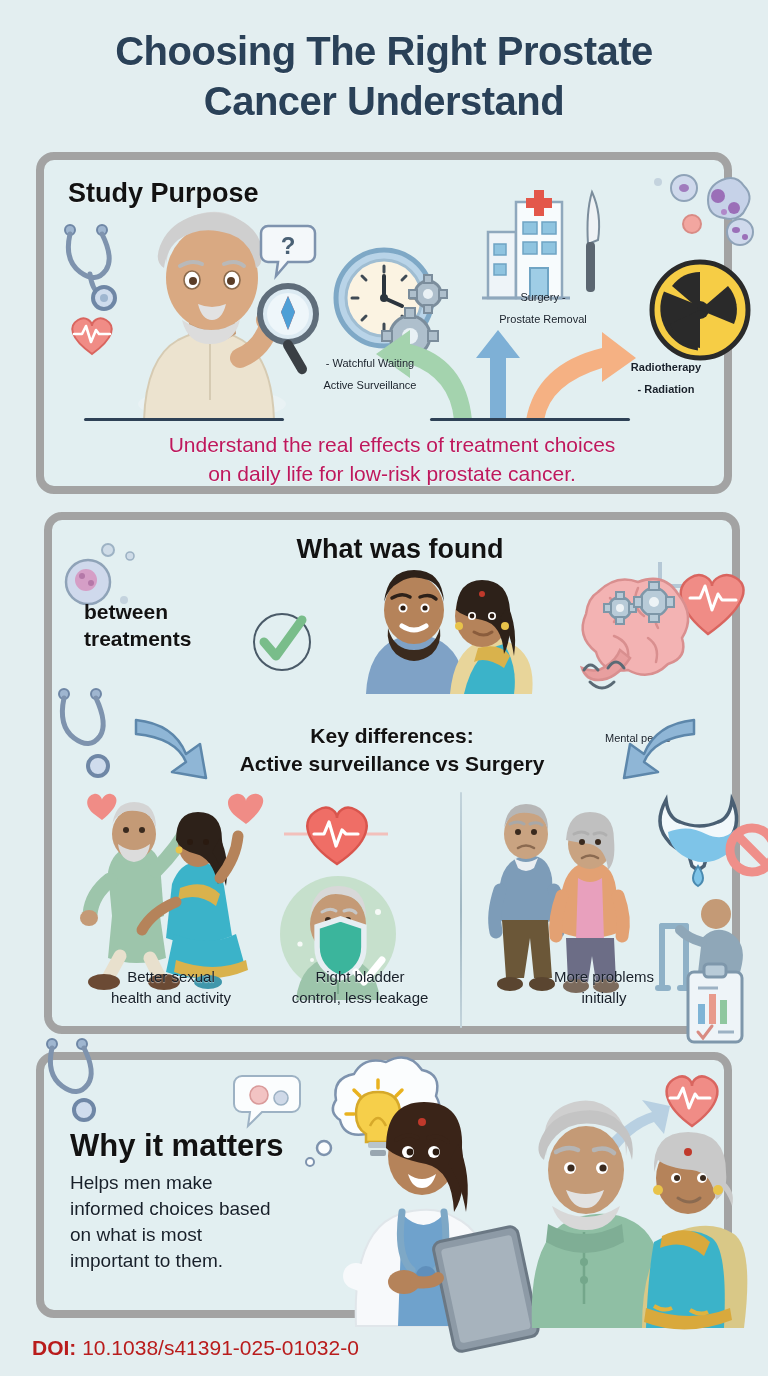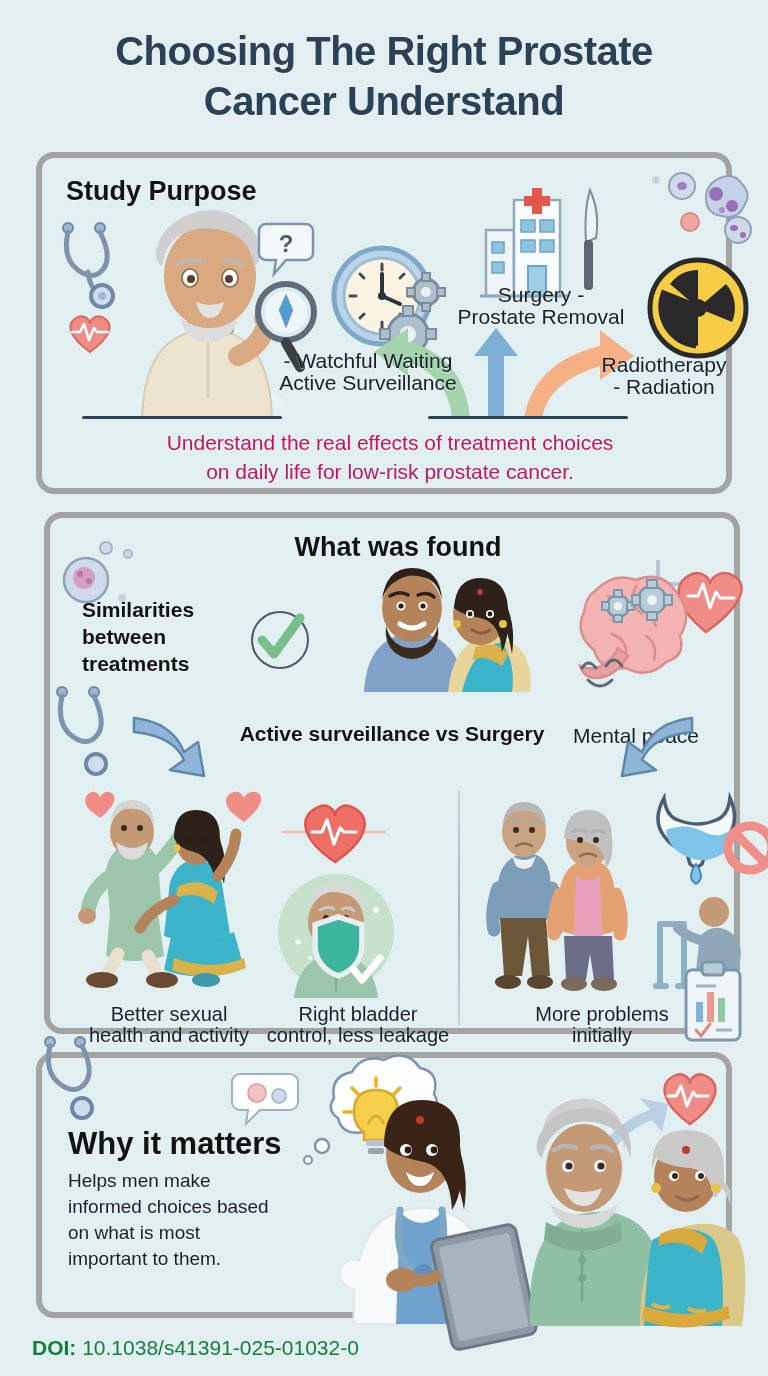--- a/index.html
+++ b/index.html
@@ -21,21 +21,21 @@
     font-size:40px;
     line-height:50px;
     letter-spacing:-0.5px;
     text-shadow:0 1px 1px rgba(255,255,255,.6);
   }
   .title .l2 { display:block; }
 
   
   .panel {
     position:absolute;
-    border:6px solid #a3a3a3;
+    border:8px solid #a3a3a3;
     border-radius:18px;
     background:rgba(226,240,242,0.55);
   }
   #panel-purpose { left:36px;  top:152px;  width:696px; height:342px; }
   #panel-found   { left:44px;  top:512px;  width:696px; height:522px; }
   #panel-why     { left:36px;  top:1052px; width:696px; height:266px; }
 
   .panel-title {
     position:absolute;
     font-weight:bold;
@@ -65,37 +65,37 @@
   #hr-right { left:386px; top:258px; width:200px; }
 
   .vdiv {
     position:absolute; left:408px; top:272px; width:2px; height:236px;
     background:linear-gradient(#c3d4dc,#9fb6c2,#c3d4dc); border-radius:2px;
   }
 
   
   .art { position:absolute; }
   .cap {
-    position:absolute; text-align:center; font-size:21px; line-height:22px;
+    position:absolute; text-align:center; font-size:11px; line-height:22px;
     color:#17202a; text-shadow:0 1px 1px rgba(255,255,255,.55);
   }
-  .cap.sm { font-size:20px; line-height:21px;margin-top:40px; }
+  .cap.sm { font-size:15px; line-height:21px; }
   .bold-cap {
     position:absolute; font-weight:bold; color:#121212; font-size:21px; line-height:27px;
     text-shadow:0 1px 1px rgba(255,255,255,.55);
   }
   .ctr-cap {
     position:absolute; width:100%; text-align:center; font-weight:bold;
     color:#121212; font-size:21px; line-height:28px;
     text-shadow:0 1px 1px rgba(255,255,255,.55);
   }
 
   .doi {
     position:absolute; left:32px; top:1336px;
-    font-size:21px; color:#15803d; font-weight:normal;
+    font-size:21px; color:#b91c1c; font-weight:normal;
   }
   .doi b { font-weight:bold; }
 
   svg { display:block; overflow:visible; }
 </style>
 </head>
 <body>
 
 <div class="page">
 
@@ -245,21 +245,21 @@
     </svg>
 
     <div class="cap" style="left:226px; top:192px; width:200px;">
       <div>- Watchful Waiting</div>
       <div>Active Surveillance</div>
     </div>
     <div class="cap" style="left:404px; top:126px; width:190px;">
       <div>Surgery -</div>
       <div>Prostate Removal</div>
     </div>
-    <div class="cap" style="left:552px; top:196px; width:140px;">
+    <div class="cap" style="left:552px; top:196px; width:140px;font-weight:bold;">
       <div>Radiotherapy</div>
       <div>- Radiation</div>
     </div>
 
     <div class="hr" id="hr-left"></div>
     <div class="hr" id="hr-right"></div>
 
     <div class="summary">
       <div>Understand the real effects of treatment choices</div>
       <div>on daily life for low-risk prostate cancer.</div>
@@ -282,21 +282,20 @@
 
     <svg class="art" style="left:590px; top:28px;" width="106" height="92" viewBox="0 0 106 92">
       <line x1="18" y1="14" x2="18" y2="72" stroke="#b5c8d6" stroke-width="4"></line>
       <line x1="4" y1="38" x2="46" y2="38" stroke="#b5c8d6" stroke-width="4"></line>
       <line x1="8" y1="70" x2="58" y2="58" stroke="#b5c8d6" stroke-width="4"></line>
       <path d="M66 86 C36 62 32 40 48 30 C60 22 70 32 70 38 C70 32 82 22 94 30 C110 40 100 62 66 86 z" fill="#f08c86" stroke="#d9655f" stroke-width="2.5"></path>
       <path d="M48 50 h10 l5 -12 l7 24 l6 -16 l4 6 h14" fill="none" stroke="#fff" stroke-width="3" stroke-linecap="round" stroke-linejoin="round"></path>
     </svg>
 
     <div class="bold-cap" style="left:32px; top:78px; width:160px;">
-      <div>Similarities</div>
       <div>between</div>
       <div>treatments</div>
     </div>
 
     <svg class="art" style="left:198px; top:90px;" width="64" height="64" viewBox="0 0 64 64">
       <circle cx="32" cy="32" r="28" fill="none" stroke="#4a5a68" stroke-width="2"></circle>
       <path d="M14 32 l12 14 l26 -36" fill="none" stroke="#79bd8a" stroke-width="9" stroke-linecap="round" stroke-linejoin="round"></path>
     </svg>
 
     <svg class="art" style="left:300px; top:44px;" width="180" height="130" viewBox="0 0 180 130">
@@ -362,20 +361,21 @@
     </svg>
 
     <svg class="art" style="left:76px; top:196px;" width="96" height="74" viewBox="0 0 96 74">
       <path d="M8 4 q38 4 50 34 l14 -10 l6 34 l-34 -6 l14 -10 q-10 -24 -50 -28 z" fill="#8fb6d6" stroke="#5d87ab" stroke-width="2.5" stroke-linejoin="round"></path>
     </svg>
     <svg class="art" style="left:554px; top:196px;" width="96" height="74" viewBox="0 0 96 74">
       <path d="M88 4 q-38 4 -50 34 l-14 -10 l-6 34 l34 -6 l-14 -10 q10 -24 50 -28 z" fill="#8fb6d6" stroke="#5d87ab" stroke-width="2.5" stroke-linejoin="round"></path>
     </svg>
 
     <div class="ctr-cap" style="top:202px;">
+      <div>Key differences:</div>
       <div>Active surveillance vs Surgery</div>
     </div>
 
     <div class="vdiv"></div>
 
     <svg class="art" style="left:24px; top:272px;" width="190" height="200" viewBox="0 0 190 200">
       <path d="M18 22 C8 14 10 4 18 2 C23 1 26 6 26 8 C26 6 30 1 35 2 C43 4 44 14 26 28 z" fill="#f08c86"></path>
       <path d="M162 26 C148 16 150 4 160 2 C166 1 170 6 170 9 C170 6 175 1 181 2 C191 4 190 16 170 32 z" fill="#f08c86"></path>
       <path d="M32 80 q4 -22 24 -26 q22 -4 28 18 l4 52 q-28 10 -52 0 z" fill="#9dc5ab"></path>
       <path d="M36 124 l48 0 l6 42 q-30 10 -58 0 z" fill="#9dc5ab"></path>

